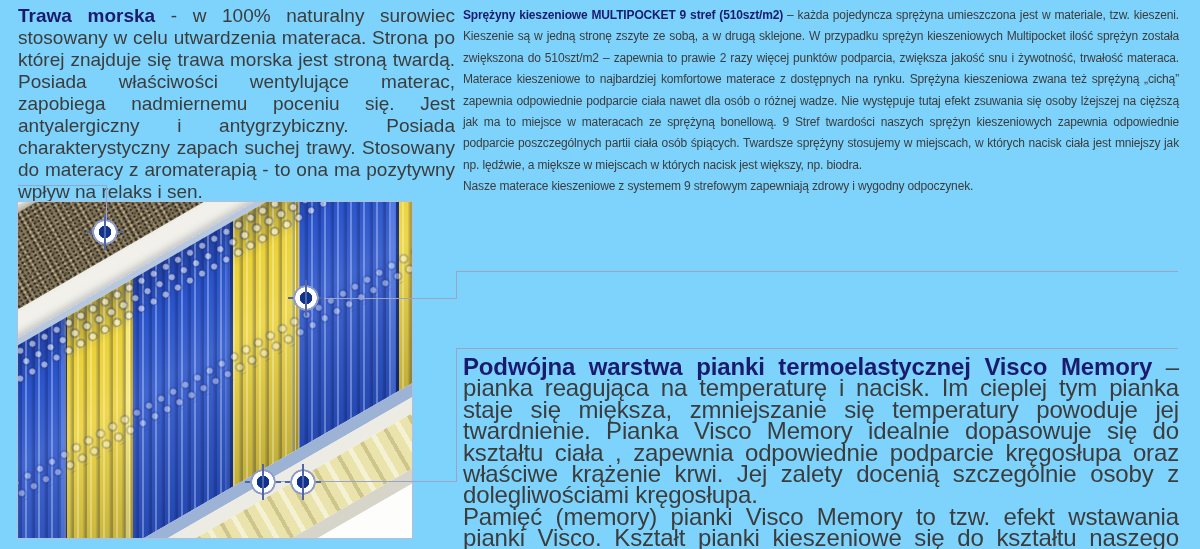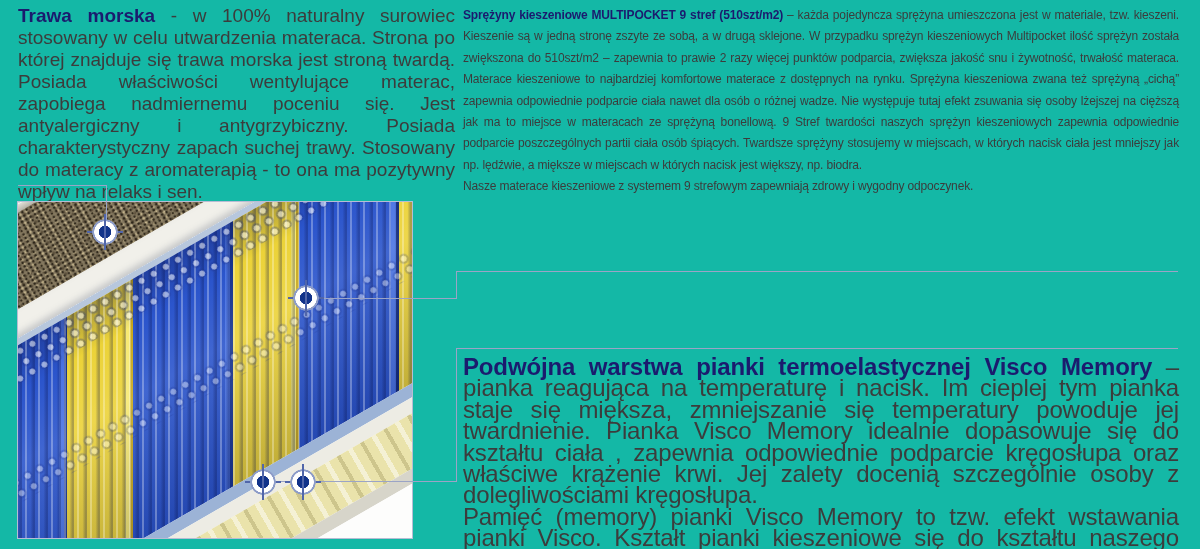--- a/index.html
+++ b/index.html
@@ -1,16 +1,16 @@
 <!DOCTYPE html>
 <html><head>
 <meta charset="utf-8">
 <style>
   html,body{margin:0;padding:0;background:#ffffff;}
-  .page{position:relative;width:1200px;height:549px;background:#14b8a6;overflow:hidden;
+  .page{position:relative;width:1200px;height:549px;background:#7dd3fc;overflow:hidden;
         font-family:"Liberation Sans", sans-serif;}
 
   
   .tblock{position:absolute;color:#3c3c3c;text-align:justify;}
   .tblock p{margin:0;}
   .tblock .h{color:#1b1b6e;font-weight:bold;}
   .block-trawa{left:18px;top:5px;width:437px;font-size:19px;line-height:22px;}
   .block-sprezyny{left:463px;top:5px;width:716px;font-size:12px;line-height:21.4px;letter-spacing:-0.15px;}
   .block-visco{left:463px;top:356px;width:716px;font-size:24px;line-height:21.4px;letter-spacing:-0.15px;}
 

